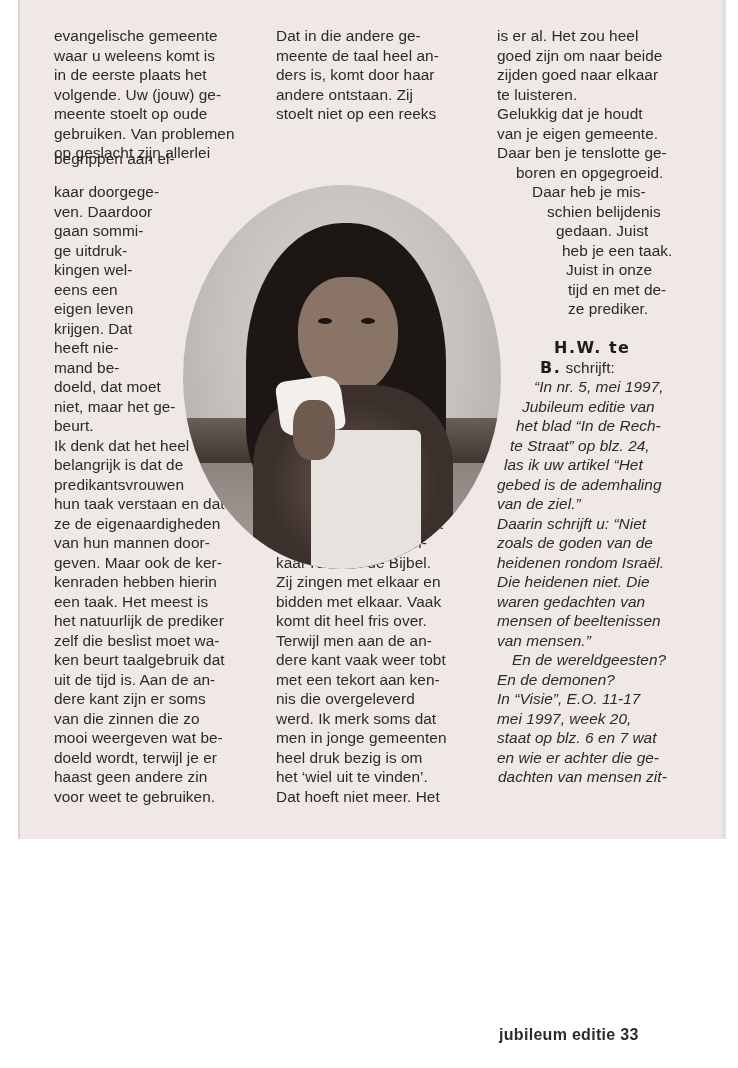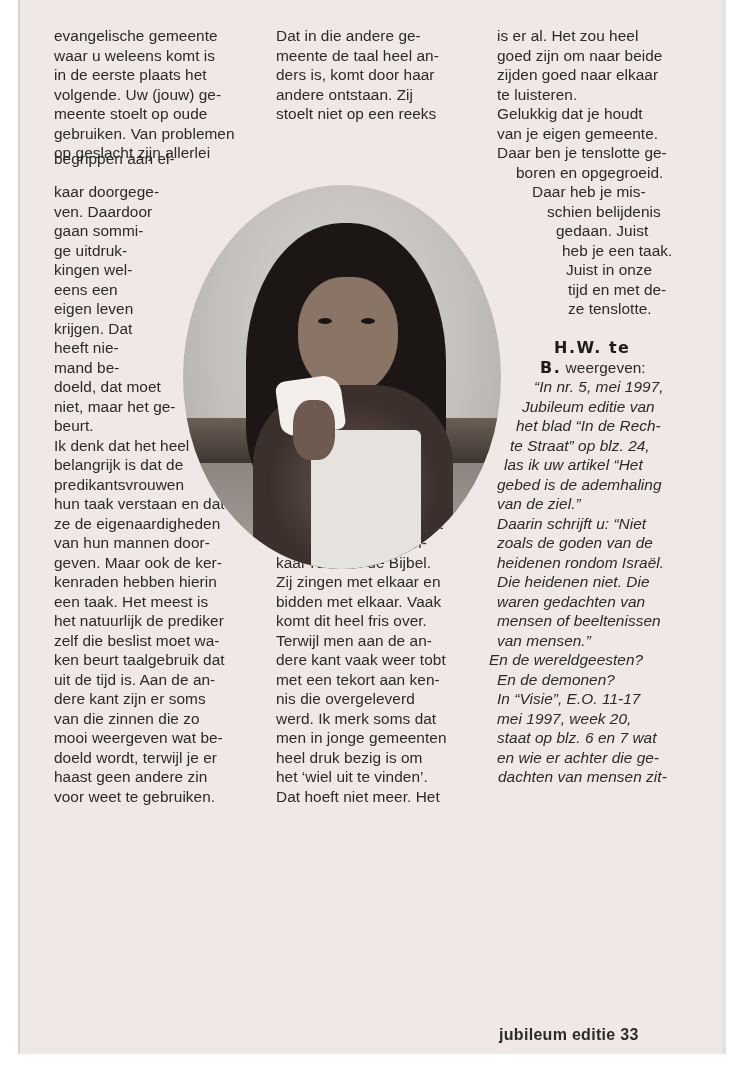--- a/index.html
+++ b/index.html
@@ -1,21 +1,21 @@
 <!DOCTYPE html>
 <html><head>
 <meta charset="utf-8">
 <style>
   html, body { margin: 0; padding: 0; }
   body {
     width: 738px; height: 1068px; background: #ffffff; position: relative; overflow: hidden;
     font-family: "Liberation Sans", sans-serif;
   }
   .page {
-    position: absolute; left: 18px; top: 0; width: 702px; height: 1054px;
+    position: absolute; left: 18px; top: 0; width: 702px; height: 839px;
     background: #efe8e6;
     border-left: 2px solid #d9d4d2;
   }
   .page::after {
     content: ""; position: absolute; right: -4px; top: 0; width: 4px; height: 100%;
     background: #e2e2e0;
   }
   .line {
     position: absolute; font-size: 15.4px; line-height: 19.5px; color: #2a2a2a;
     white-space: nowrap; letter-spacing: 0.05px;
@@ -165,43 +165,43 @@
     <div class="line" style="left:465px;top:104px">Gelukkig dat je houdt</div>
     <div class="line" style="left:465px;top:123.5px">van je eigen gemeente.</div>
     <div class="line" style="left:465px;top:143px">Daar ben je tenslotte ge-</div>
     <div class="line" style="left:484px;top:162.5px">boren en opgegroeid.</div>
     <div class="line" style="left:500px;top:182px">Daar heb je mis-</div>
     <div class="line" style="left:515px;top:201.5px">schien belijdenis</div>
     <div class="line" style="left:524px;top:221px">gedaan. Juist</div>
     <div class="line" style="left:530px;top:240.5px">heb je een taak.</div>
     <div class="line" style="left:534px;top:260px">Juist in onze</div>
     <div class="line" style="left:536px;top:279.5px">tijd en met de-</div>
-    <div class="line" style="left:536px;top:299px">ze tenslotte.</div>
+    <div class="line" style="left:536px;top:299px">ze prediker.</div>
 
     <div class="line bold-head" style="left:522px;top:338px">H.W. te</div>
     <div class="line" style="left:508px;top:357.5px">
       <span class="bold-head">B.</span>
-      <span>weergeven:</span>
+      <span>schrijft:</span>
     </div>
 
     <div class="line it" style="left:502px;top:377px">“In nr. 5, mei 1997,</div>
     <div class="line it" style="left:490px;top:396.5px">Jubileum editie van</div>
     <div class="line it" style="left:484px;top:416px">het blad “In de Rech-</div>
     <div class="line it" style="left:478px;top:435.5px">te Straat” op blz. 24,</div>
     <div class="line it" style="left:472px;top:455px">las ik uw artikel “Het</div>
     <div class="line it" style="left:465px;top:474.5px">gebed is de ademhaling</div>
     <div class="line it" style="left:465px;top:494px">van de ziel.”</div>
     <div class="line it" style="left:465px;top:513.5px">Daarin schrijft u: “Niet</div>
     <div class="line it" style="left:465px;top:533px">zoals de goden van de</div>
     <div class="line it" style="left:465px;top:552.5px">heidenen rondom Israël.</div>
     <div class="line it" style="left:465px;top:572px">Die heidenen niet. Die</div>
     <div class="line it" style="left:465px;top:591.5px">waren gedachten van</div>
     <div class="line it" style="left:465px;top:611px">mensen of beeltenissen</div>
     <div class="line it" style="left:465px;top:630.5px">van mensen.”</div>
-    <div class="line it" style="left:457px;top:650px">En de wereldgeesten?</div>
+    <div class="line it" style="left:480px;top:650px">En de wereldgeesten?</div>
     <div class="line it" style="left:465px;top:669.5px">En de demonen?</div>
     <div class="line it" style="left:465px;top:689px">In “Visie”, E.O. 11-17</div>
     <div class="line it" style="left:465px;top:708.5px">mei 1997, week 20,</div>
     <div class="line it" style="left:465px;top:728px">staat op blz. 6 en 7 wat</div>
     <div class="line it" style="left:465px;top:747.5px">en wie er achter die ge-</div>
     <div class="line it" style="left:466px;top:767px">dachten van mensen zit-</div>
   </div>
 </div>
 
 <div class="footer">jubileum editie 33</div>

